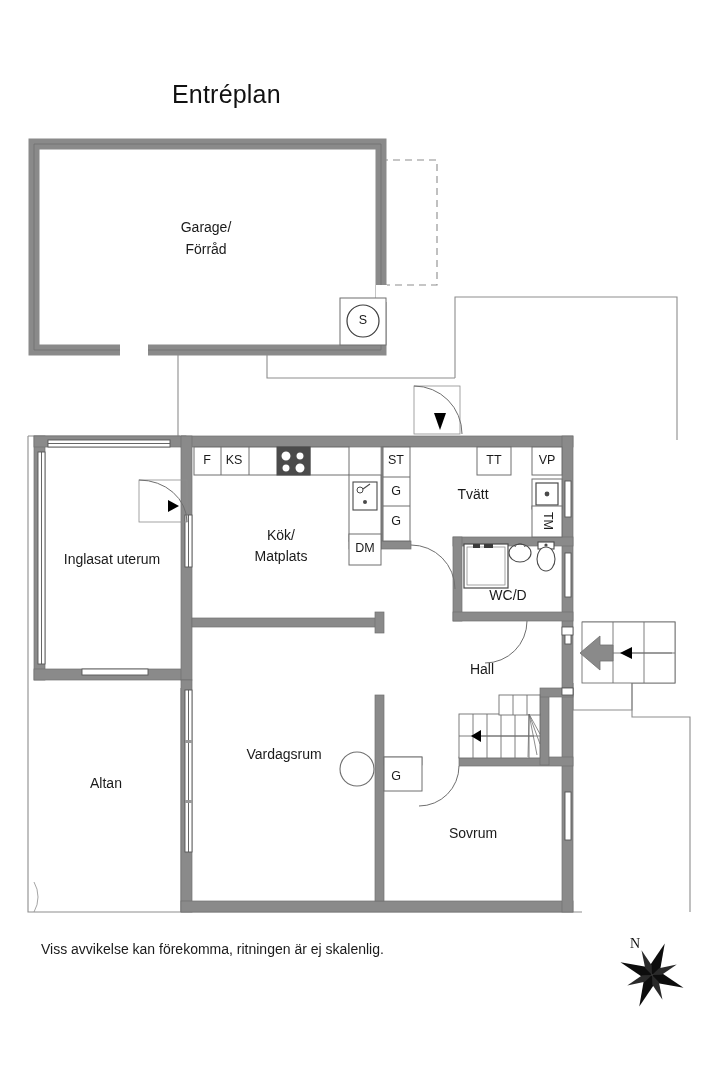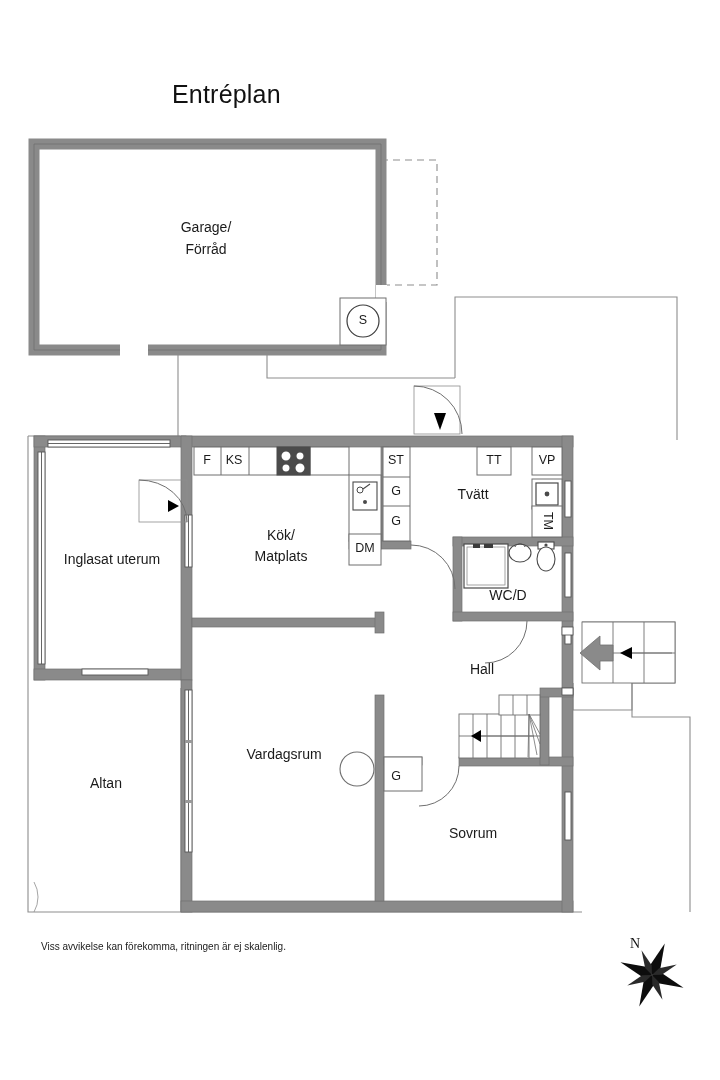--- a/index.html
+++ b/index.html
@@ -28,21 +28,21 @@
     font-size: 25px;
     font-weight: 400;
     letter-spacing: 0.2px;
     color: #111111;
     white-space: nowrap;
   }
   #disclaimer-note {
     position: absolute;
     left: 41px;
     top: 941px;
-    font-size: 10px;
+    font-size: 14px;
     color: #1a1a1a;
     white-space: nowrap;
   }
   svg#plan-svg {
     position: absolute;
     left: 0;
     top: 0;
   }
   .room-label {
     font-family: "Liberation Sans", sans-serif;

